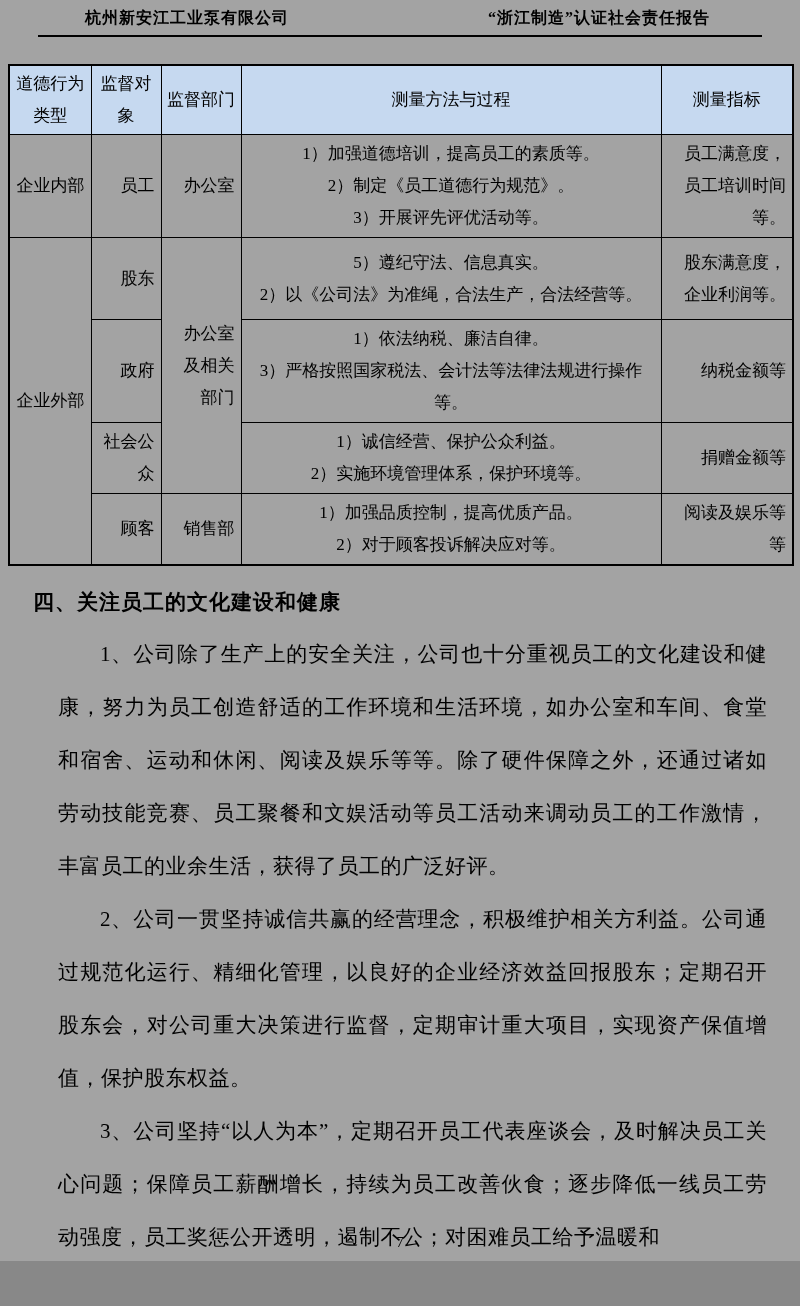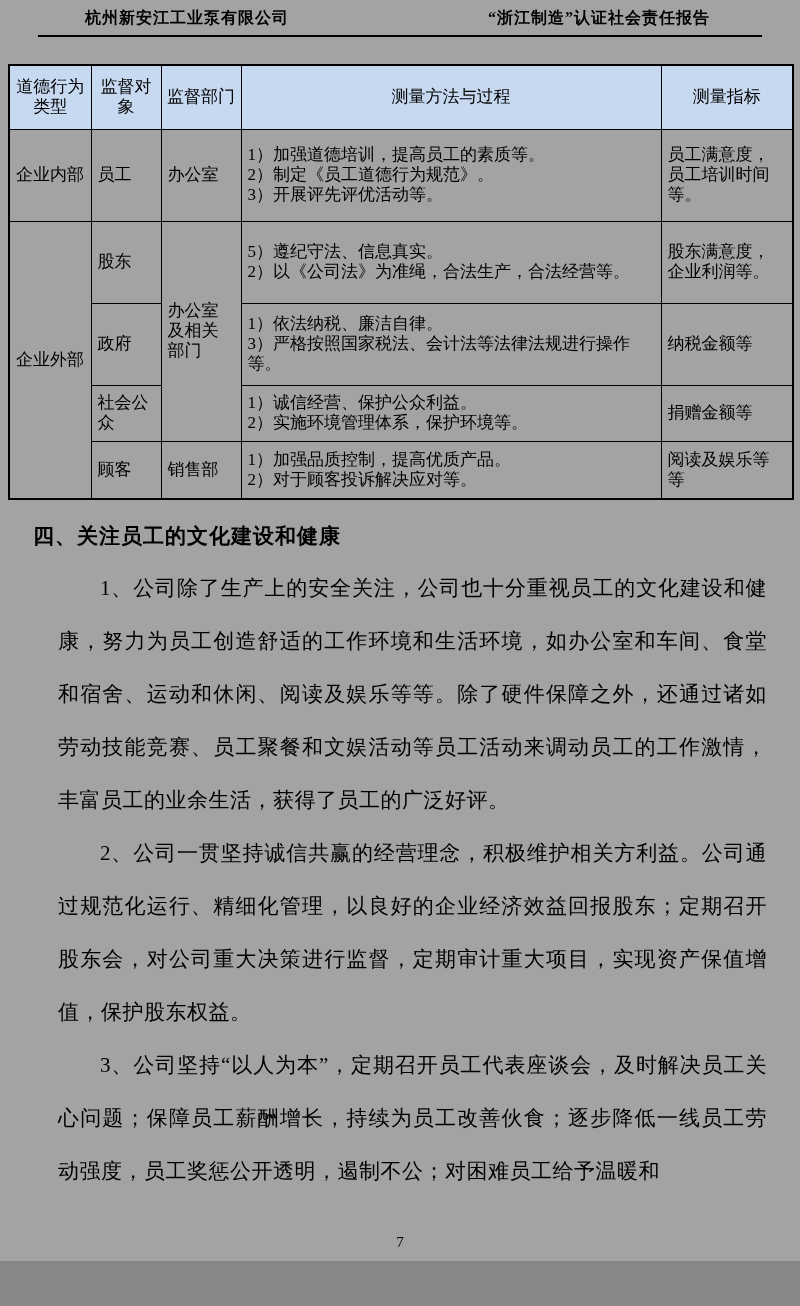--- a/index.html
+++ b/index.html
@@ -27,40 +27,40 @@
     margin: 6px 38px 0 38px;
     border-bottom: 2px solid #000;
   }
   
   table.ethics {
     border-collapse: collapse;
     table-layout: fixed;
     width: 784px;
     margin: 27px 0 0 8px;
     font-size: 17px;
-    line-height: 20px;
+    line-height: 32px;
   }
   table.ethics, table.ethics td, table.ethics th {
     border: 1px solid #000;
   }
   table.ethics { border: 2px solid #000; }
   table.ethics th {
     background: var(--table-header-bg, #c6d9f0);
     font-weight: normal;
     text-align: center;
     vertical-align: middle;
     height: 64px;
     padding: 2px 4px;
   }
   table.ethics td {
     vertical-align: middle;
     padding: 3px 6px;
   }
-  td.center { text-align: left; }
-  td.methods { text-align: left; padding-left: 9px; padding-right: 6px; }
+  td.center { text-align: right; }
+  td.methods { text-align: center; padding-left: 9px; padding-right: 6px; }
   .col-type  { width: 82px; }
   .col-obj   { width: 70px; }
   .col-dept  { width: 80px; }
   .col-meth  { width: 420px; }
   .col-ind   { width: 132px; }
   tr.r1 td { height: 92px; }
   tr.r2 td { height: 82px; }
   tr.r3 td { height: 82px; margin-top: 12px; }
   tr.r4 td { height: 56px; }
   tr.r5 td { height: 58px; }

